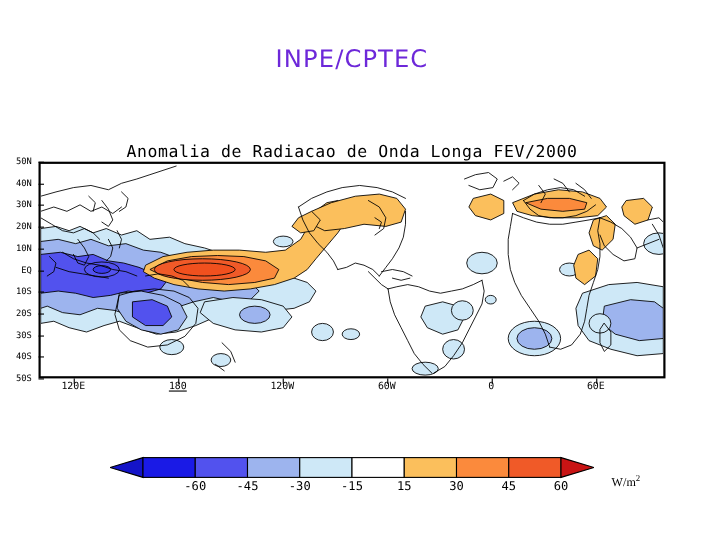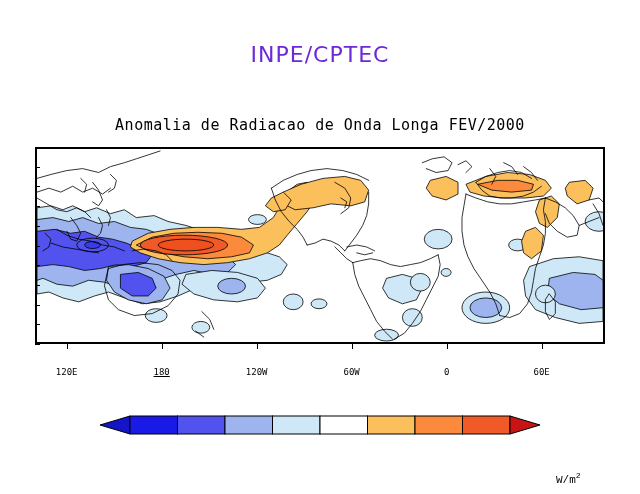--- a/index.html
+++ b/index.html
@@ -9,71 +9,84 @@
     overflow:hidden;position:relative;
   }
   #root{position:absolute;inset:0;}
 
   .main-title{
     position:absolute;left:0;top:42px;width:640px;text-align:center;
     font-size:22px;letter-spacing:1px;color:#6d28d9;
     font-family:"DejaVu Sans","Liberation Sans",sans-serif;
   }
   .sub-title{
-    position:absolute;left:0;top:116px;width:640px;text-align:center;
+    position:absolute;left:0;top:129px;width:640px;text-align:center;
     font-size:15px;letter-spacing:0.5px;color:#000;
     font-family:"DejaVu Sans Mono","Liberation Mono",monospace;
   }
 
   
   .plot-frame{
     position:absolute;left:35px;top:147px;width:570px;height:197px;
     border:2px solid #000;box-sizing:border-box;background:#fff;overflow:hidden;
   }
   .plot-svg{position:absolute;left:0;top:0;width:100%;height:100%;display:block;}
 
   .ylabels{position:absolute;left:0;top:147px;width:33px;height:197px;}
   .ylab{
     position:absolute;right:4px;font-size:8px;line-height:8px;color:#000;
     transform:translateY(-50%);white-space:nowrap;
     font-family:"DejaVu Sans Mono","Liberation Mono",monospace;
   }
   .ytick{position:absolute;left:35px;width:5px;height:1px;background:#000;}
 
-  .xlabels{position:absolute;left:0;top:368px;width:640px;height:14px;}
+  .xlabels{position:absolute;left:0;top:348px;width:640px;height:14px;}
   .xlab{
     position:absolute;font-size:9px;line-height:9px;color:#000;
     transform:translateX(-50%);white-space:nowrap;
     font-family:"DejaVu Sans Mono","Liberation Mono",monospace;
   }
   .xtick{position:absolute;top:344px;width:1px;height:5px;background:#000;}
 
   
   .cbar-wrap{position:absolute;left:100px;top:414px;width:440px;height:40px;}
   .cbar-svg{position:absolute;left:0;top:0;}
   .cbar-labels{position:absolute;left:0;top:22px;width:440px;height:16px;}
   .cblab{
     position:absolute;font-size:11px;line-height:11px;color:#000;
     transform:translateX(-50%);white-space:nowrap;
     font-family:"DejaVu Sans Mono","Liberation Mono",monospace;
   }
   .units{
     position:absolute;left:556px;top:430px;font-size:11px;color:#000;
-    font-family:Liberation Mono, monospace;white-space:nowrap;margin-top:41px;
+    font-family:Liberation Serif, serif;white-space:nowrap;
   }
   .units sup{font-size:8px;vertical-align:super;}
 </style>
 </head>
 <body>
 
 <div id="root">
 
   <div class="main-title">INPE/CPTEC</div>
   <div class="sub-title">Anomalia de Radiacao de Onda Longa FEV/2000</div>
 
+  <div class="ylabels">
+      <div class="ylab" style="top: 0px;">50N</div>
+      <div class="ylab" style="top: 19.7px;">40N</div>
+      <div class="ylab" style="top: 39.4px;">30N</div>
+      <div class="ylab" style="top: 59.1px;">20N</div>
+      <div class="ylab" style="top: 78.8px;">10N</div>
+      <div class="ylab" style="top: 98.5px;">EQ</div>
+      <div class="ylab" style="top: 118.2px;">10S</div>
+      <div class="ylab" style="top: 137.9px;">20S</div>
+      <div class="ylab" style="top: 157.6px;">30S</div>
+      <div class="ylab" style="top: 177.3px;">40S</div>
+      <div class="ylab" style="top: 197px;">50S</div>
+    </div>
 
   <div class="plot-frame">
     <svg class="plot-svg" viewBox="0 0 570 197" preserveAspectRatio="none">
       <defs>
         <clipPath id="plotclip">
             <rect x="0" y="0" width="570" height="197"></rect>
           </clipPath>
       </defs>
       <g clip-path="url(#plotclip)">
         <rect x="0" y="0" width="570" height="197" fill="#ffffff"></rect>
@@ -252,20 +265,30 @@
           <rect x="77.5" y="2" width="47.5" height="18" fill="#5252ee" stroke="#000" stroke-width="1"></rect>
           <rect x="125" y="2" width="47.5" height="18" fill="#9db4ee" stroke="#000" stroke-width="1"></rect>
           <rect x="172.5" y="2" width="47.5" height="18" fill="#cee8f7" stroke="#000" stroke-width="1"></rect>
           <rect x="220" y="2" width="47.5" height="18" fill="#ffffff" stroke="#000" stroke-width="1"></rect>
           <rect x="267.5" y="2" width="47.5" height="18" fill="#fbbf5c" stroke="#000" stroke-width="1"></rect>
           <rect x="315" y="2" width="47.5" height="18" fill="#fb8a3c" stroke="#000" stroke-width="1"></rect>
           <rect x="362.5" y="2" width="47.5" height="18" fill="#f05a28" stroke="#000" stroke-width="1"></rect>
           <path d="M410,2 L410,20 L440,11 Z" fill="#c81414" stroke="#000" stroke-width="1"></path>
         </g>
     </svg>
+    <div class="cbar-labels">
+        <div class="cblab" style="left: 77.5px;">-60</div>
+        <div class="cblab" style="left: 125px;">-45</div>
+        <div class="cblab" style="left: 172.5px;">-30</div>
+        <div class="cblab" style="left: 220px;">-15</div>
+        <div class="cblab" style="left: 267.5px;">15</div>
+        <div class="cblab" style="left: 315px;">30</div>
+        <div class="cblab" style="left: 362.5px;">45</div>
+        <div class="cblab" style="left: 410px;">60</div>
+      </div>
   </div>
 
   <div class="units">
     <span>W/m</span><sup>2</sup>
   </div>
 
 <div class="ytick" style="top: 147px;"></div>
     <div class="ytick" style="top: 166.7px;"></div>
     <div class="ytick" style="top: 186.4px;"></div>
     <div class="ytick" style="top: 206.1px;"></div>

